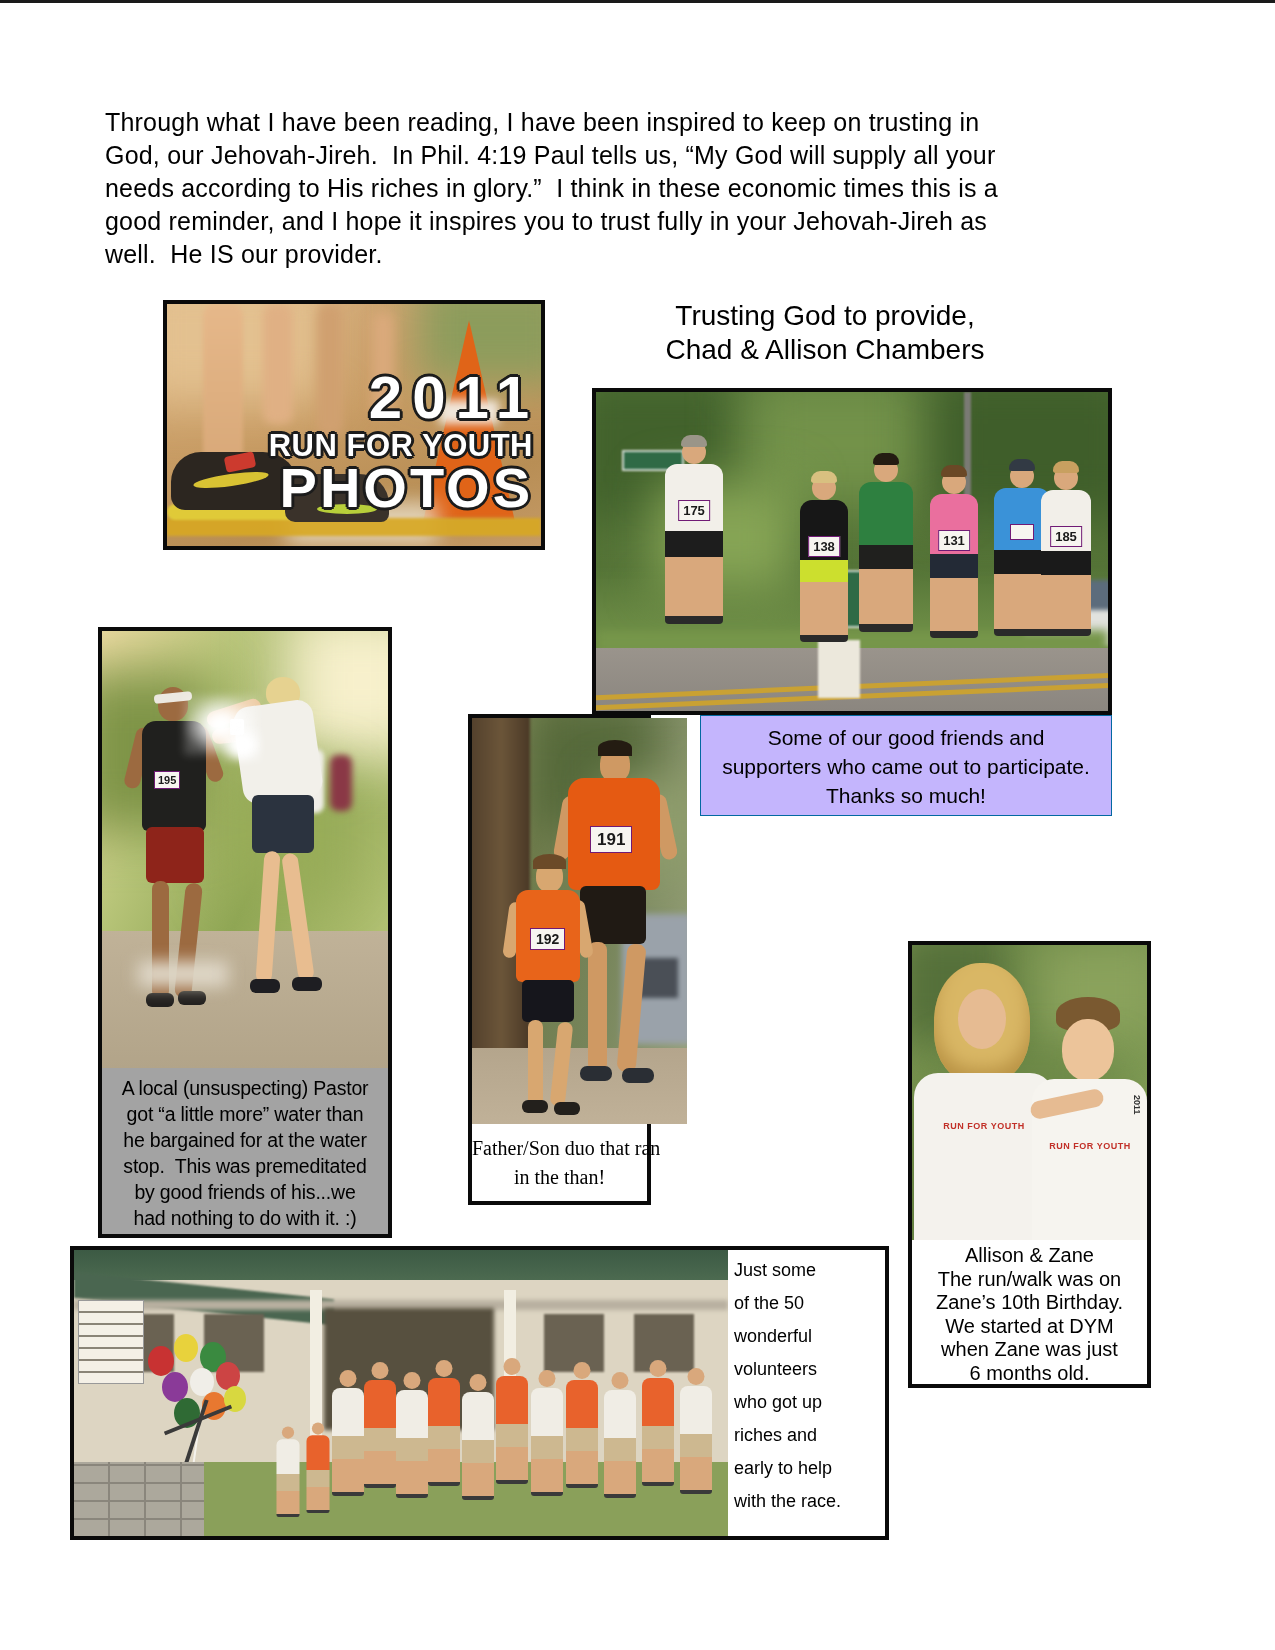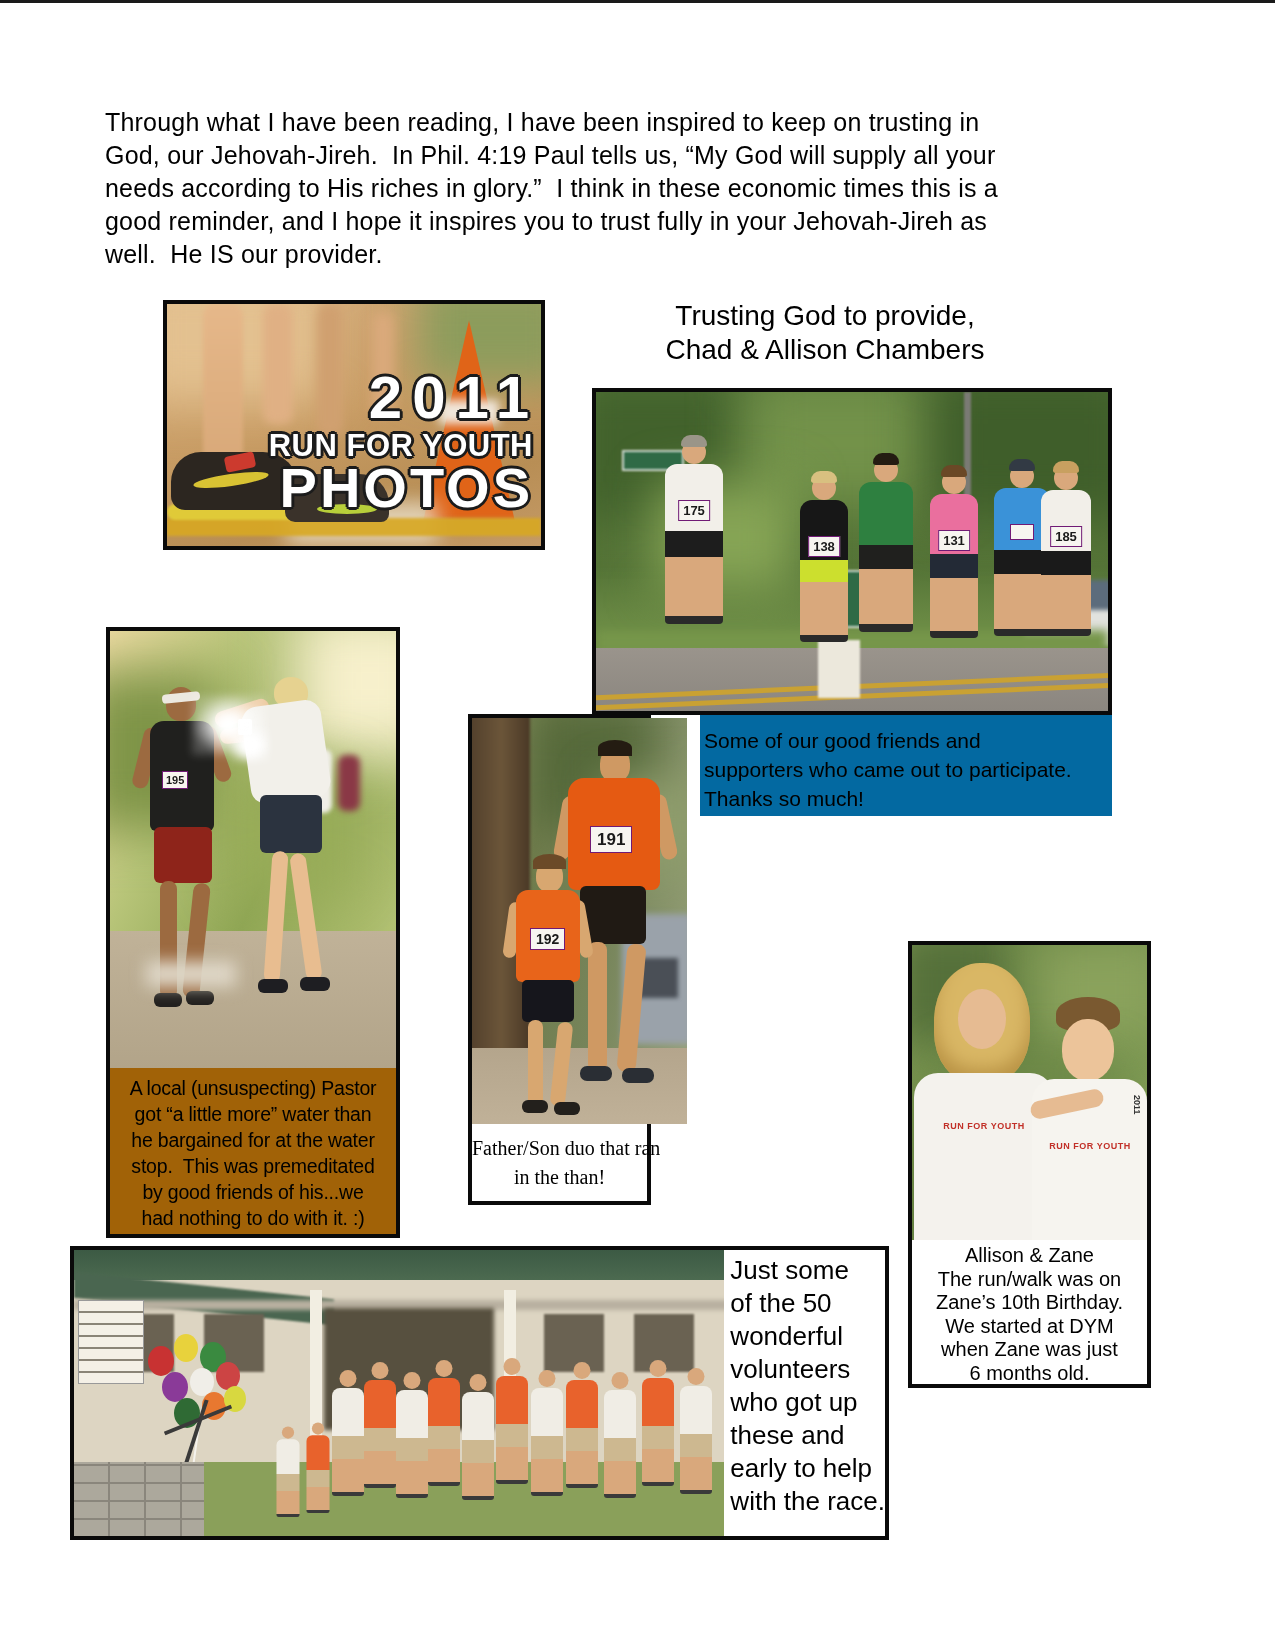--- a/index.html
+++ b/index.html
@@ -74,25 +74,25 @@
   .bib { position:absolute; z-index:3; background:#f7f5f0; border:1px solid #701a75; color:#1a1a1a; font-weight:bold; text-align:left; }
   .fig .bib { left:50%; transform:translateX(-50%); top:60px; font-size:13px; line-height:17px; padding:1px 4px; }
   .fig-r1 { left:70px;  top:48px; --shirt:#f2efe9; --shorts:#1d1d1d; --w:58px; --h:160px; }
   .fig-r2 { left:200px; top:84px; --shirt:#171717; --shorts:#ccdf2e; --w:48px; --h:142px; }
   .fig-r3 { left:262px; top:66px; --shirt:#2e8040; --shorts:#20201e; --w:54px; --h:150px; }
   .fig-r4 { left:330px; top:78px; --shirt:#ea6f9e; --shorts:#232a36; --w:48px; --h:144px; }
   .fig-r5 { left:398px; top:72px; --shirt:#3a92d8; --shorts:#1a1a1a; --w:56px; --h:148px; }
   .fig-r6 { left:442px; top:74px; --shirt:#f2efe9; --shorts:#1a1a1a; --w:50px; --h:146px; }
 
   
-  .capbox { position:absolute; background:#0369a1; border:4px solid #0369a1; text-align:left; }
+  .capbox { position:absolute; background:#c4b5fd; border:1px solid #0369a1; text-align:center; }
   .friends-caption { left:700px; top:715px; width:412px; height:101px; font-size:21px; line-height:29px; padding-top:7px; }
 
   
-  .pastor-frame { left:98px; top:627px; width:294px; height:611px; border:4px solid #0a0a0a; background:#a16207; position:absolute;margin-left:8px; }
+  .pastor-frame { left:98px; top:627px; width:294px; height:611px; border:4px solid #0a0a0a; background:#a3a3a3; position:absolute; }
   .pastor-photo { position:relative; width:286px; height:437px; overflow:hidden; background:linear-gradient(115deg,#ead9a0 0%,#b7c478 28%,#8fa654 55%,#a9ba6a 80%,#c3cf86 100%); }
   .pastor-photo > div { position:absolute; }
   .pp-flare{ left:180px; top:-30px; width:160px; height:160px; background:#f7f0cc; filter:blur(30px); }
   .pp-b1  { left:-30px; top:40px; width:140px; height:160px; background:#7e9447; filter:blur(26px); }
   .pp-b2  { left:120px; top:140px; width:120px; height:120px; background:#98ac58; filter:blur(26px); }
   .pp-road{ left:0; top:300px; width:286px; height:137px; background:linear-gradient(#c0b298,#b2a489); }
   .pp-bgf1{ left:196px; top:118px; width:26px; height:64px; background:#f0eee8; border-radius:8px; filter:blur(2px); }
   .pp-bgf2{ left:228px; top:124px; width:22px; height:56px; background:#8a3846; border-radius:8px; filter:blur(3px); }
   .pp-m-head { left:56px; top:56px; width:30px; height:34px; background:#9c6a40; border-radius:50% 50% 45% 45%; }
   .pp-m-band { left:52px; top:62px; width:38px; height:9px; background:#ece8e0; border-radius:4px; transform:rotate(-6deg); }
@@ -195,21 +195,21 @@
   .vp-rail { left:118px; top:148px; width:4px; height:82px; background:#3a3a3a; transform:rotate(18deg); }
   .vp-rail2{ left:88px; top:168px; width:72px; height:4px; background:#3a3a3a; transform:rotate(-22deg); }
   .bl { position:absolute; border-radius:50%; }
   .bl-str { left:120px; top:172px; width:2px; height:62px; background:rgba(255,255,255,.7); transform:rotate(8deg); }
   .vfig { position:absolute; width:36px; height:130px; }
   .vfig::before{ content:""; position:absolute; left:50%; transform:translateX(-50%); top:0; width:17px; height:17px; border-radius:50%; background:#d9a87c; }
   .vfig::after { content:""; position:absolute; left:50%; transform:translateX(-50%); top:18px; width:32px; height:108px; border-radius:8px 8px 3px 3px; }
   .vf-o::after { background:linear-gradient(#e8622c 0 44%, #cdb890 44% 66%, #d9a87c 66% 96%, #3a3a3a 96% 100%); }
   .vf-w::after { background:linear-gradient(#f0ede5 0 44%, #cdb890 44% 66%, #d9a87c 66% 96%, #3a3a3a 96% 100%); }
   .vf-k { transform:scale(0.72); transform-origin:bottom center; }
-  .vol-caption { flex:1; background:#fff; font-size:26px; line-height:33px; padding:4px 0 0 6px; text-align:left; }
+  .vol-caption { flex:1; background:#fff; font-size:18px; line-height:33px; padding:4px 0 0 6px; text-align:left; }
 </style>
 </head>
 <body>
 
 <div class="page">
   <div class="top-rule"></div>
 
   <div class="intro">
     <div class="pre">Through what I have been reading, I have been inspired to keep on trusting in</div>
     <div class="pre">God, our Jehovah-Jireh.  In Phil. 4:19 Paul tells us, “My God will supply all your</div>
@@ -439,18 +439,18 @@
       <div class="vfig vf-o" style="left:566px;top:110px;"></div>
       <div class="vfig vf-w" style="left:604px;top:118px;"></div>
       <div class="vp-stone"></div>
     </div>
     <div class="vol-caption">
       <div class="pre">Just some</div>
       <div class="pre">of the 50</div>
       <div class="pre">wonderful</div>
       <div class="pre">volunteers</div>
       <div class="pre">who got up</div>
-      <div class="pre">these and</div>
+      <div class="pre">riches and</div>
       <div class="pre">early to help</div>
       <div class="pre">with the race.</div>
     </div>
   </div>
 </div>
 
 </body></html>

